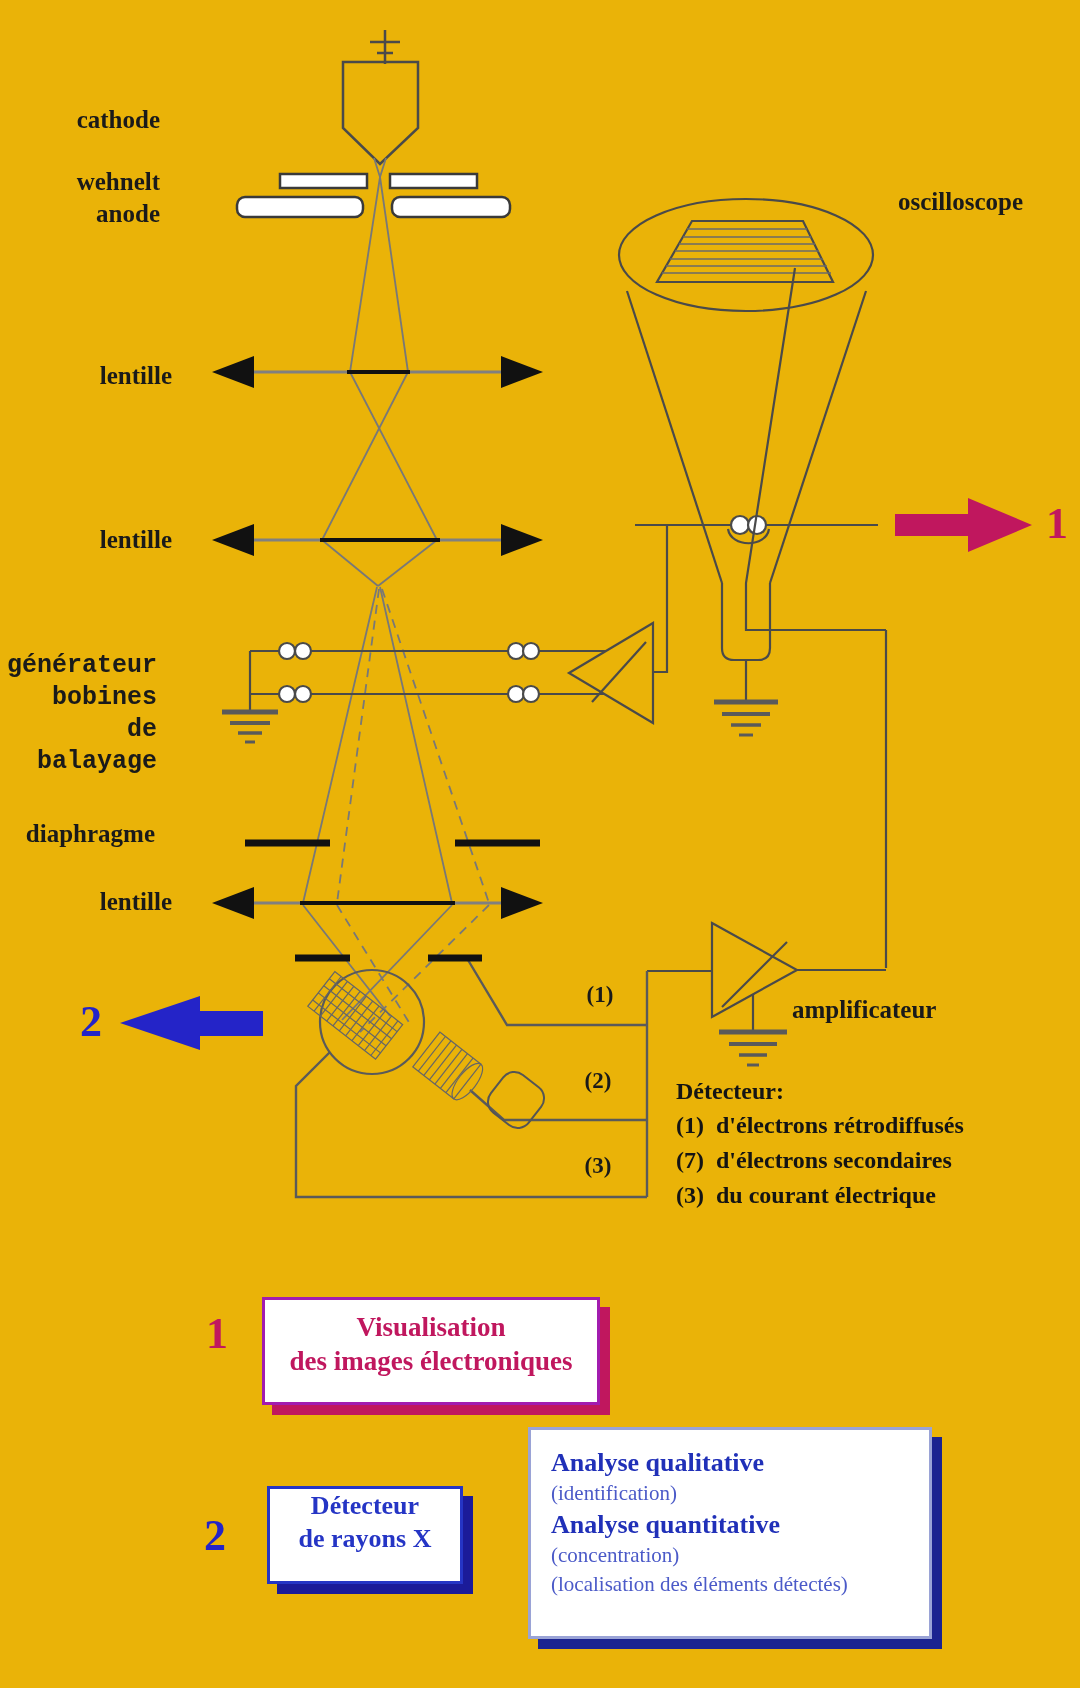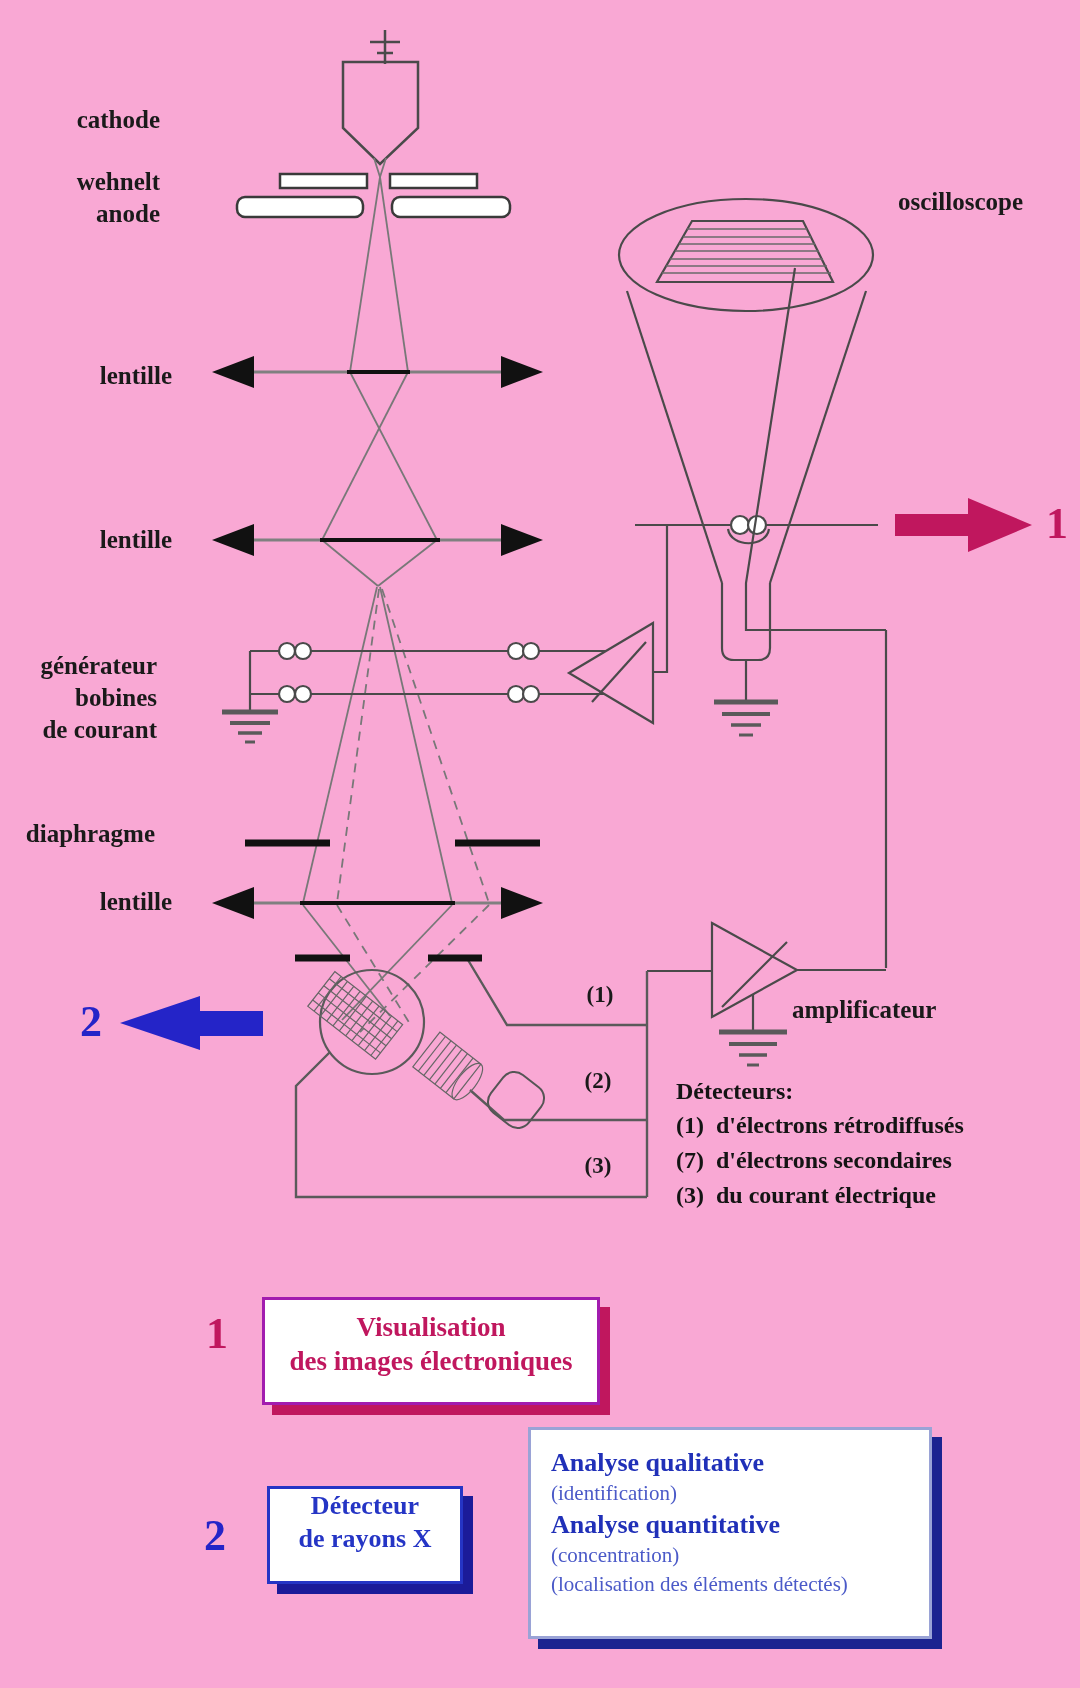--- a/index.html
+++ b/index.html
@@ -1,16 +1,16 @@
 <!DOCTYPE html>
 <html><head>
 <meta charset="utf-8">
 <style>
   html,body{margin:0;padding:0;background:#fff;}
-  .canvas{position:relative;width:1080px;height:1688px;background:#f9a8d4;overflow:hidden;
+  .canvas{position:relative;width:1080px;height:1688px;background:#eab308;overflow:hidden;
           font-family:"Liberation Serif", serif;}
   svg.diagram{position:absolute;left:0;top:0;}
   .lbl{position:absolute;font-weight:bold;font-size:25px;color:#1a1a1a;line-height:1.15;text-align:center;}
   .r{text-align:right;}
   .gen{line-height:32px;}
   .tag{position:absolute;font-weight:bold;font-size:23px;color:#1a1a1a;width:44px;text-align:center;}
   .bignum{position:absolute;font-weight:bold;font-size:44px;line-height:1;}
   .magenta{color:#c0175e;}
   .blue{color:#2424c8;}
   .legend{position:absolute;font-weight:bold;font-size:24px;color:#141414;white-space:pre;}
@@ -203,38 +203,38 @@
 
   <polygon points="1032,525 968,498 968,514 895,514 895,536 968,536 968,552" fill="#c0175e"></polygon>
   <polygon points="120,1023 200,996 200,1011 263,1011 263,1036 200,1036 200,1050" fill="#2424c8"></polygon>
 </svg>
 
 <div class="lbl r" style="left:20px;top:106px;width:140px;">cathode</div>
 <div class="lbl r" style="left:20px;top:168px;width:140px;">wehnelt</div>
 <div class="lbl r" style="left:20px;top:200px;width:140px;">anode</div>
 <div class="lbl r" style="left:32px;top:362px;width:140px;">lentille</div>
 <div class="lbl r" style="left:32px;top:526px;width:140px;">lentille</div>
-<div class="lbl r gen" style="left:0px;top:650px;width:157px;">
+<div class="lbl r gen" style="left:0px;top:650px;width:157px;font-family:Liberation Mono, monospace;">
   <div>générateur</div>
   <div>bobines</div>
-  <div>de courant</div>
+  <div>de balayage</div>
 </div>
 <div class="lbl r" style="left:15px;top:820px;width:140px;">diaphragme</div>
 <div class="lbl r" style="left:32px;top:888px;width:140px;">lentille</div>
 <div class="lbl" style="left:898px;top:188px;">oscilloscope</div>
 <div class="lbl" style="left:792px;top:996px;">amplificateur</div>
 
 <div class="tag" style="left:578px;top:982px;">(1)</div>
 <div class="tag" style="left:576px;top:1068px;">(2)</div>
 <div class="tag" style="left:576px;top:1153px;">(3)</div>
 
 <div class="bignum magenta" style="left:1046px;top:502px;">1</div>
 <div class="bignum blue" style="left:80px;top:1000px;">2</div>
 
-<div class="legend" style="left:676px;top:1078px;">Détecteurs:</div>
+<div class="legend" style="left:676px;top:1078px;">Détecteur:</div>
 <div class="legend" style="left:676px;top:1112px;">(1)  d'électrons rétrodiffusés</div>
 <div class="legend" style="left:676px;top:1147px;">(7)  d'électrons secondaires</div>
 <div class="legend" style="left:676px;top:1182px;">(3)  du courant électrique</div>
 
 <div class="bignum magenta" style="left:206px;top:1312px;">1</div>
 <div class="box1">
   <div class="t">Visualisation</div>
   <div class="t">des images électroniques</div>
 </div>
 

